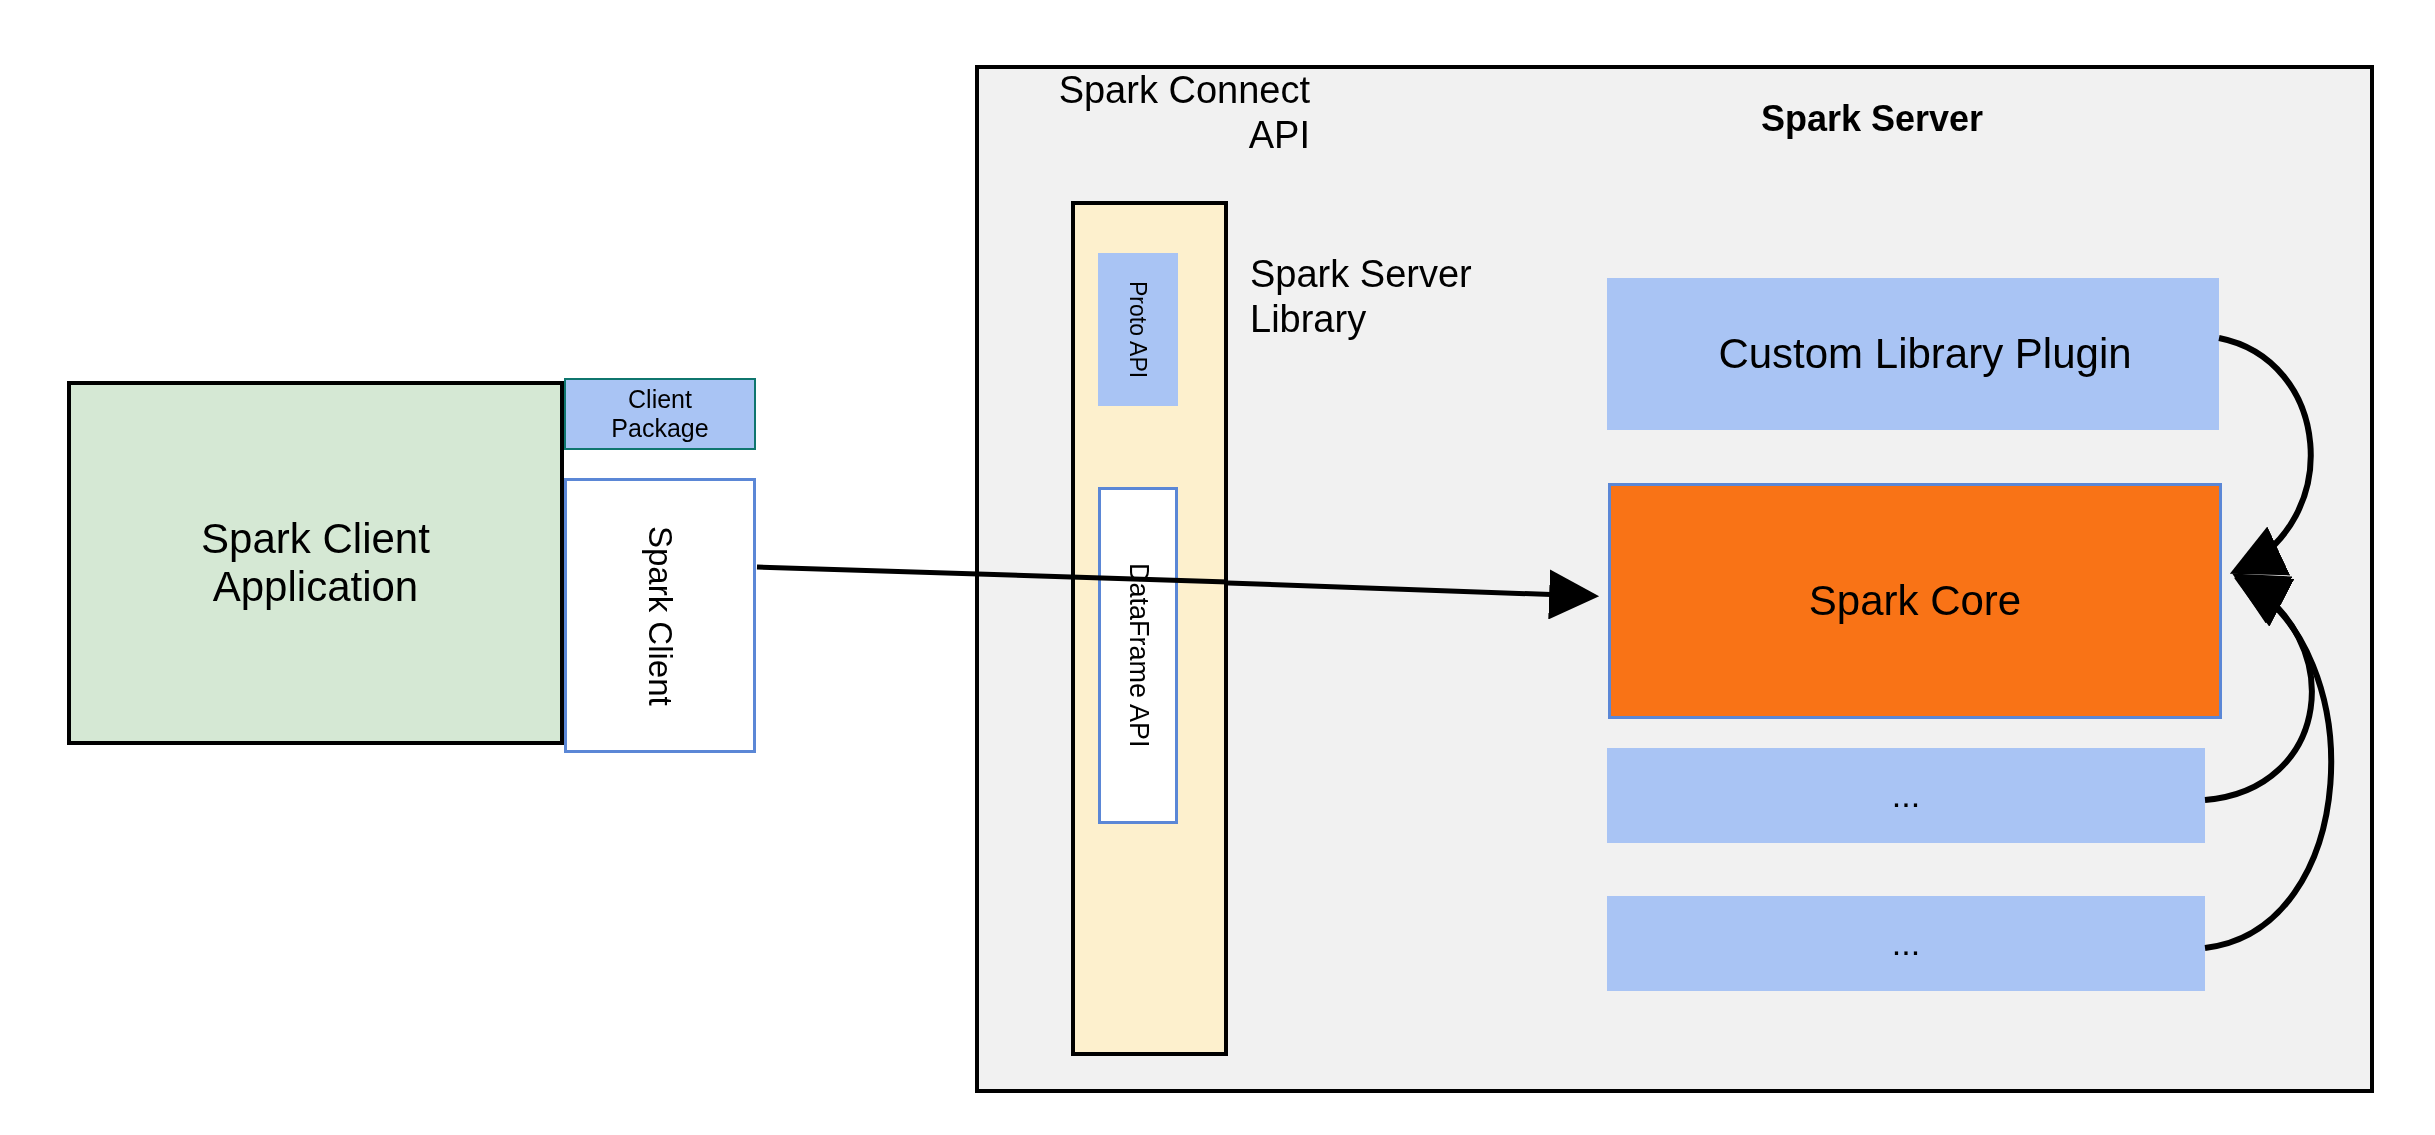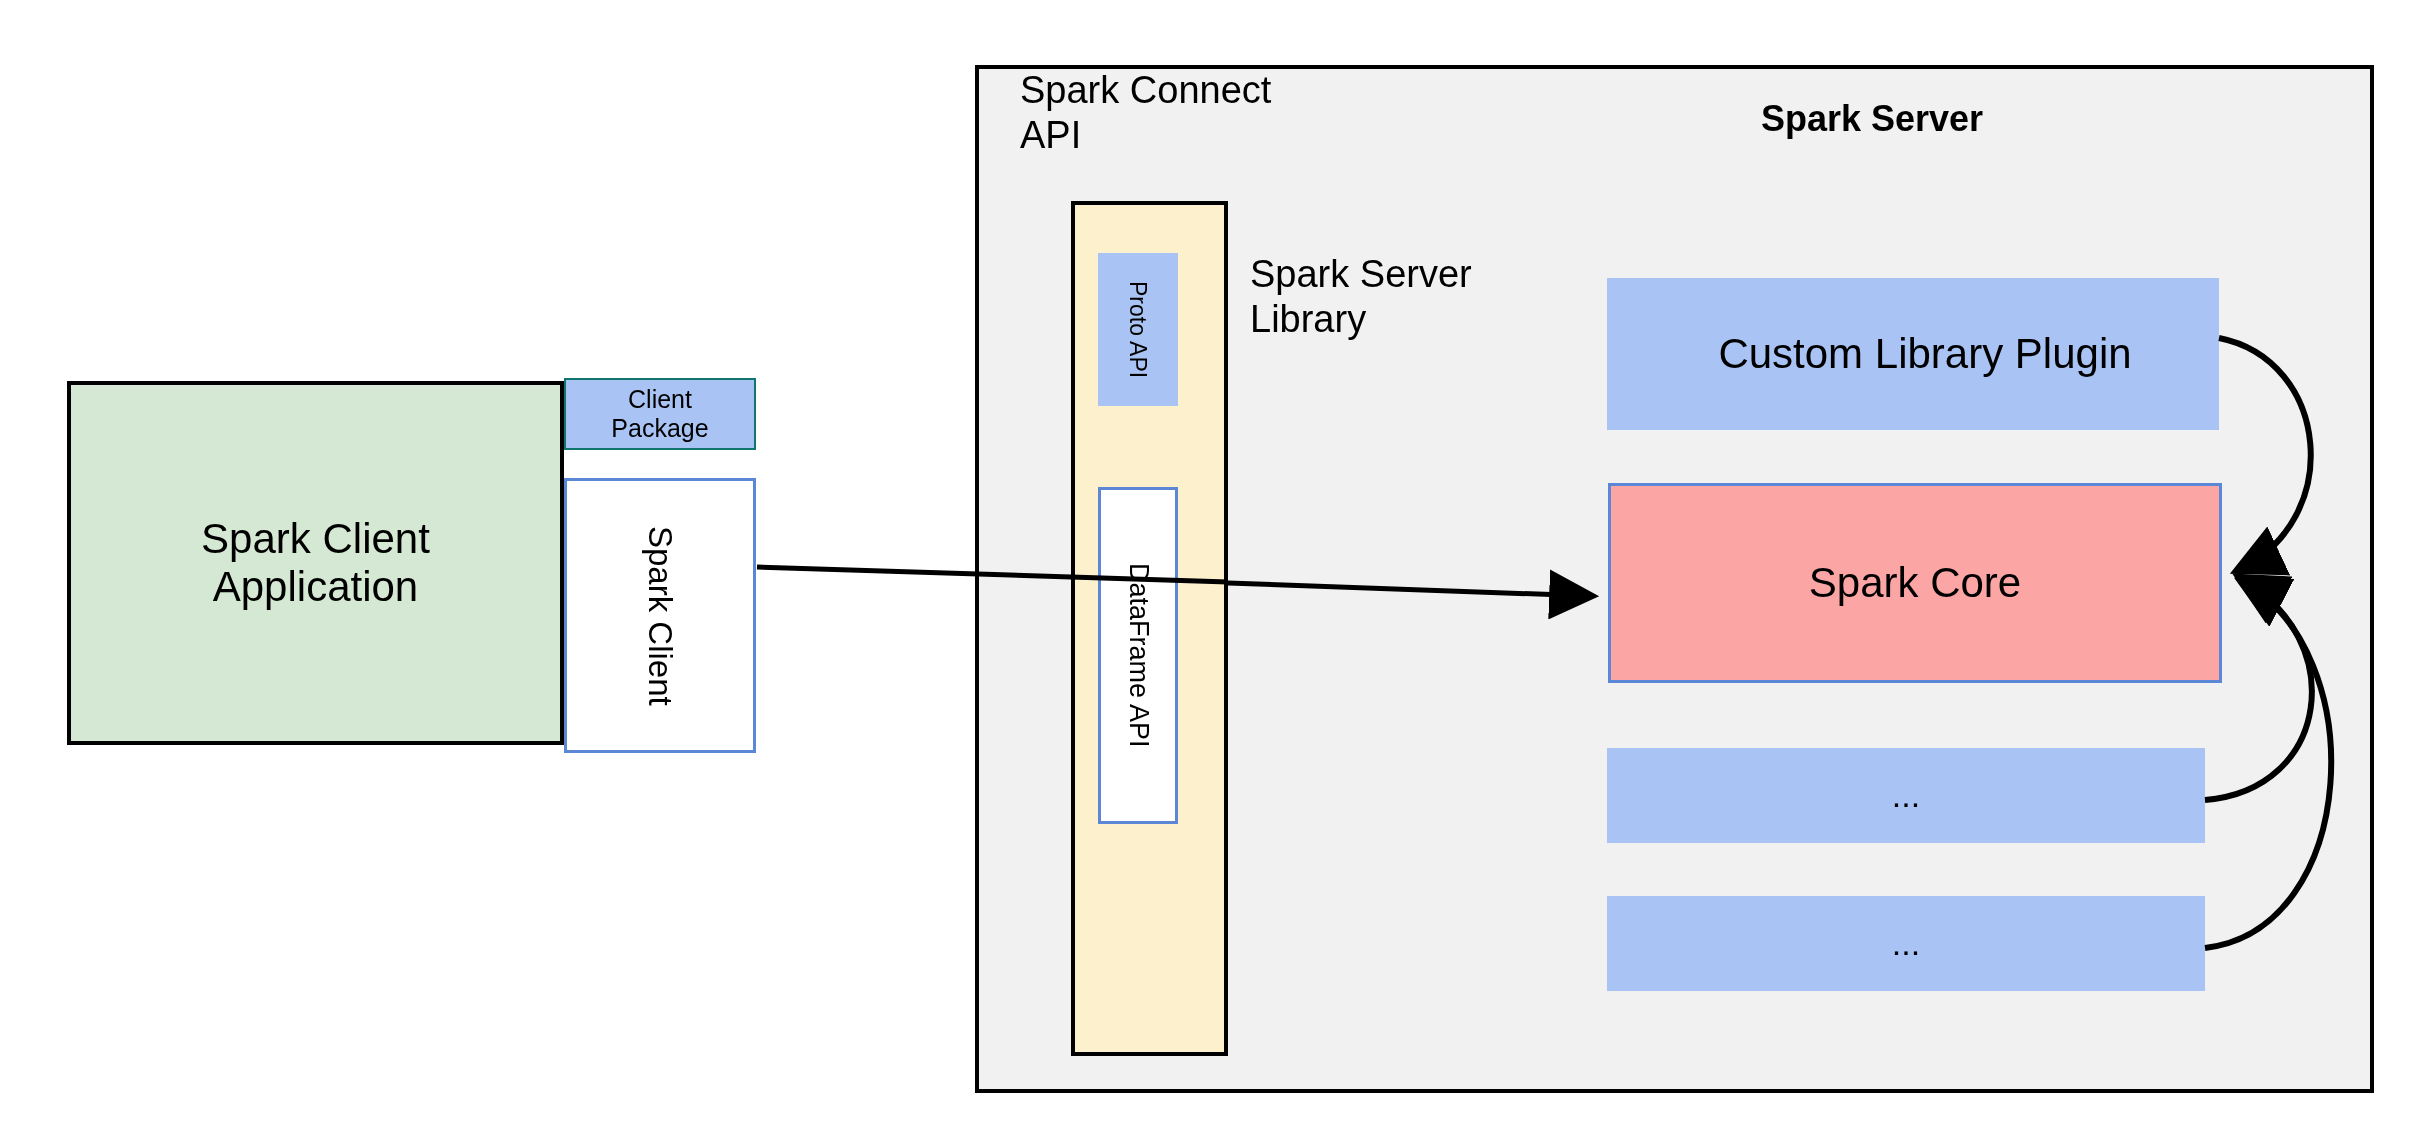--- a/index.html
+++ b/index.html
@@ -78,21 +78,21 @@
     position: absolute;
     color: #000000;
     line-height: 1.18;
     white-space: pre-line;
   }
   #spark-connect-api-label {
     left: 1020px;
     top: 68px;
     width: 290px;
     font-size: 38px;
-    text-align: left;
+    text-align: right;
   }
   #spark-server-title {
     left: 1722px;
     top: 98px;
     width: 300px;
     font-size: 36px;
     font-weight: bold;
     text-align: center;
   }
   #spark-server-library-label {
@@ -139,22 +139,22 @@
     height: 152px;
     background: #a9c4f4;
     border: 2px solid #a9c4f4;
     font-size: 42px;
     padding-left: 24px;
   }
   #spark-core {
     left: 1608px;
     top: 483px;
     width: 614px;
-    height: 200px;
-    background: #fca5a5;
+    height: 236px;
+    background: #f97316;
     border: 3px solid #5b87d6;
     font-size: 42px;
   }
   #ellipsis-1 {
     left: 1607px;
     top: 748px;
     width: 598px;
     height: 95px;
     background: #a9c4f4;
     border: 2px solid #a9c4f4;

